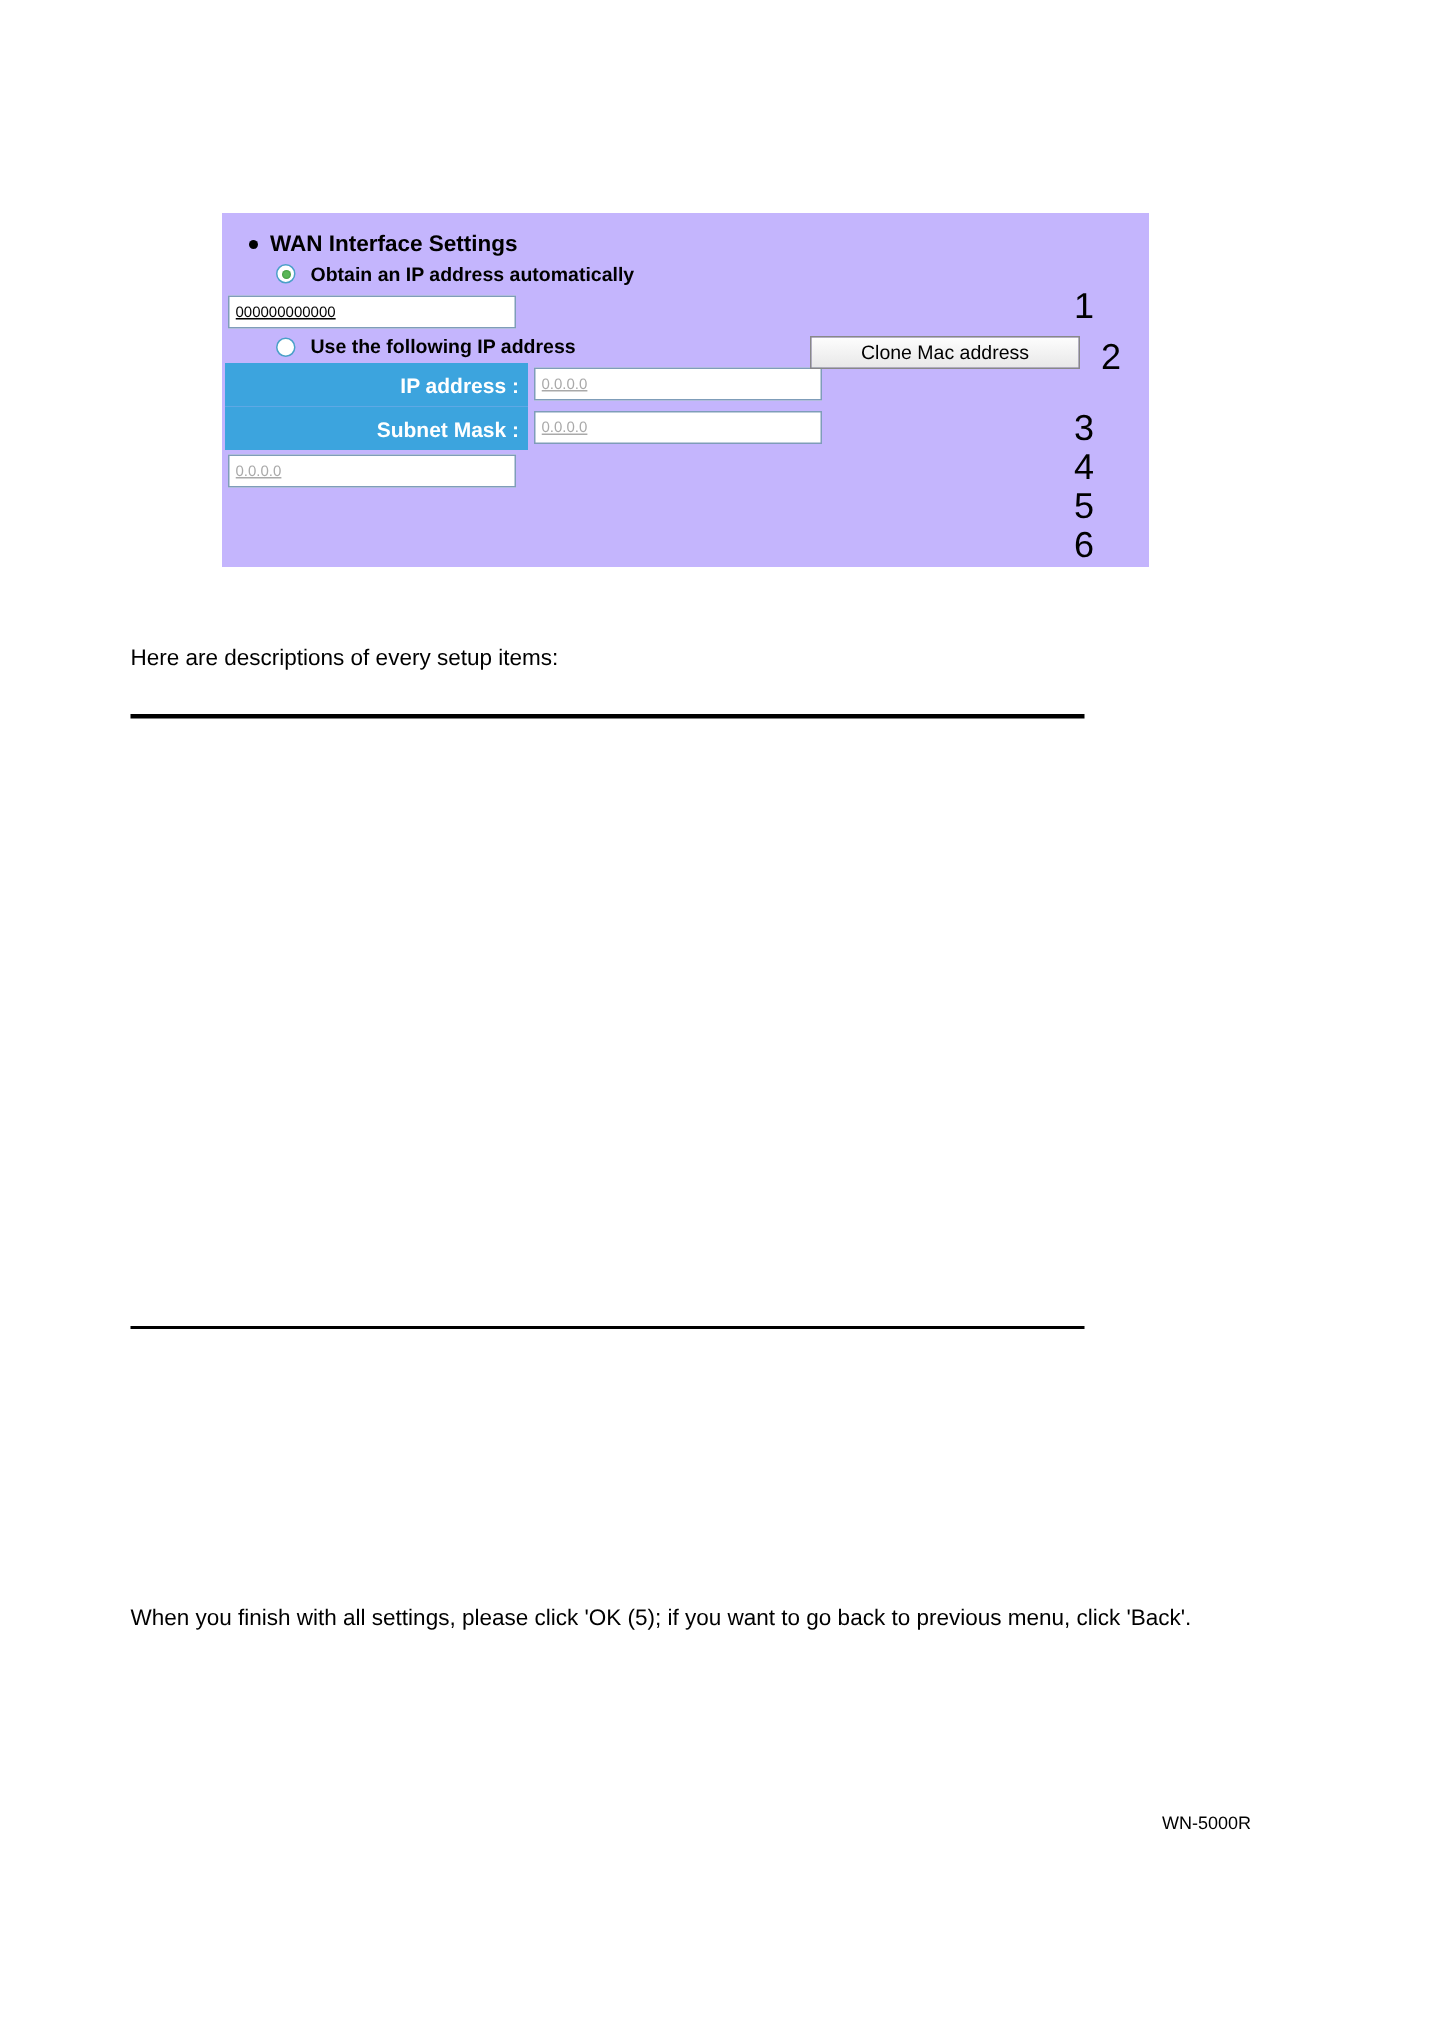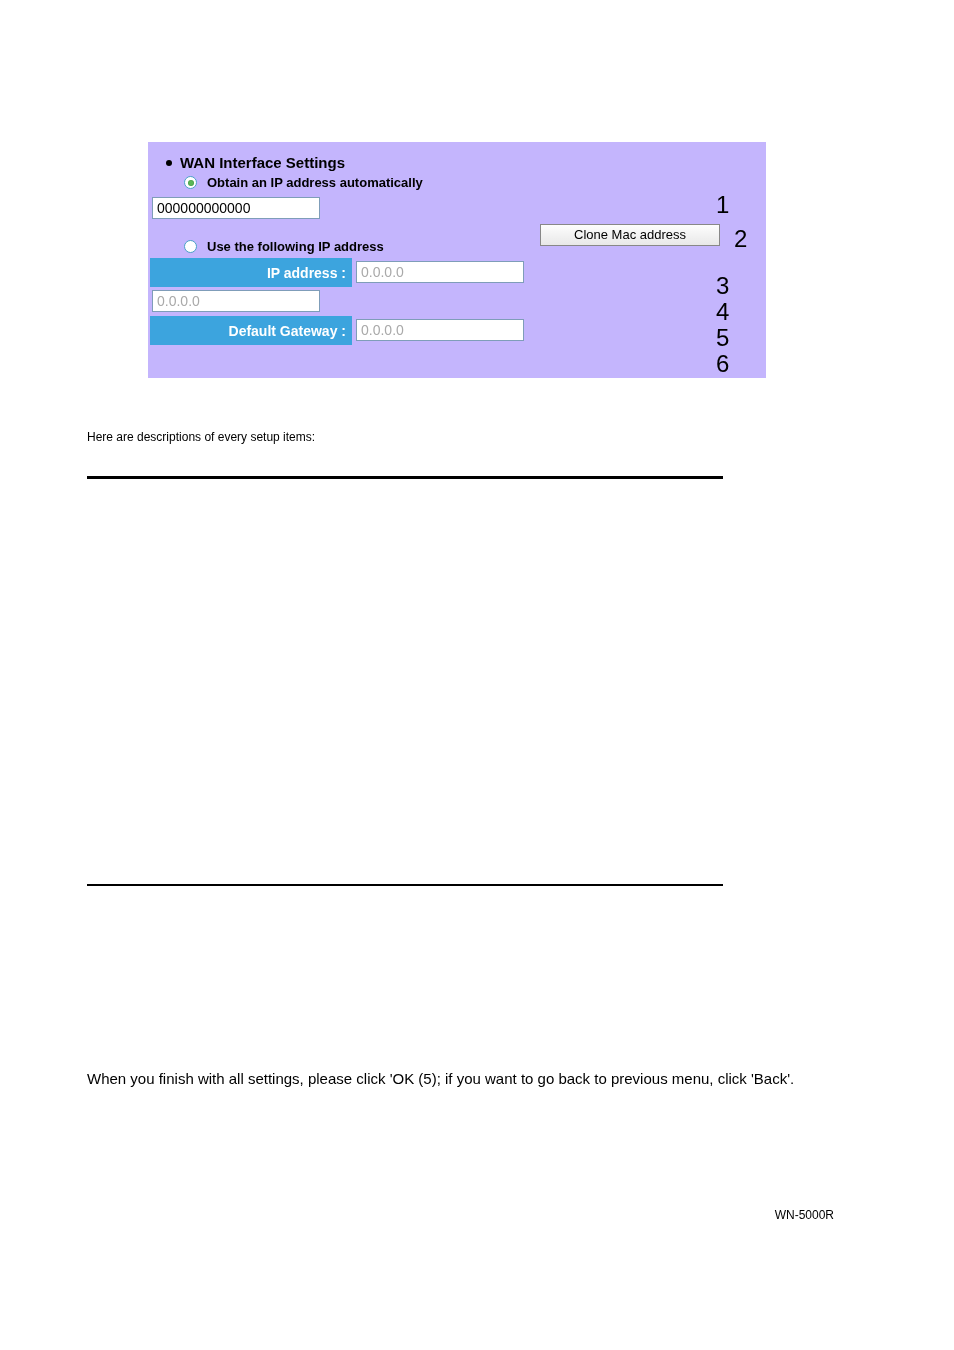--- a/index.html
+++ b/index.html
@@ -78,29 +78,30 @@
       font-weight: bold;
       font-size: 14px;
       text-align: right;
       padding-right: 6px;
       display: flex;
       align-items: center;
       justify-content: flex-end;
       margin-left: 2px;
     }
     .field-input {
-      width: 168px;
+      width: 192px;
       height: 22px;
       margin: 3px 0 0 4px;
       border: 1px solid #7f9db9;
       background: #fff;
       font-family: Arial, sans-serif;
-      font-size: 14px;
+      font-size: 10px;
       padding: 1px 4px;
       color: #000;
+      text-decoration: underline;
     }
     .field-input.disabled {
       color: #a9a9a9;
     }
     .clone-btn {
       position: absolute;
       left: 392px;
       top: 82px;
       width: 180px;
       height: 22px;
@@ -122,21 +123,21 @@
     .c2 { left: 734px; top: 225px; }
     .c3 { left: 716px; top: 272px; }
     .c4 { left: 716px; top: 298px; }
     .c5 { left: 716px; top: 324px; }
     .c6 { left: 716px; top: 350px; }
 
     .desc-text {
       position: absolute;
       left: 87px;
       top: 430px;
-      font-size: 12px;
+      font-size: 15px;
       color: #000;
     }
     .hr1 {
       position: absolute;
       left: 87px;
       top: 476px;
       width: 636px;
       border: none;
       border-top: 3px solid #000;
     }
@@ -179,36 +180,36 @@
     <span class="radio-label">Obtain an IP address automatically</span>
   </div>
 
 
   <div class="field-row">
     <input class="field-input" value="000000000000" style="">
   </div>
 
   <div class="clone-btn">Clone Mac address</div>
 
-  <div class="radio-row" style="margin-top:16px;">
+  <div class="radio-row" style="margin-top:0;align-items:flex-end;">
     <span class="radio"></span>
     <span class="radio-label">Use the following IP address</span>
   </div>
 
   <div class="field-row">
     <div class="field-label-cell">IP address :</div>
     <input class="field-input disabled" disabled="" value="0.0.0.0" style="">
   </div>
 
   <div class="field-row">
+    <div class="field-label-cell">Subnet Mask :</div>
     <input class="field-input disabled" disabled="" value="0.0.0.0" style="">
   </div>
 
   <div class="field-row">
-    <div class="field-label-cell">Default Gateway :</div>
     <input class="field-input disabled" disabled="" value="0.0.0.0" style="">
   </div>
 </div>
 
 <div class="callout c1">1</div>
 <div class="callout c2">2</div>
 <div class="callout c3">3</div>
 <div class="callout c4">4</div>
 <div class="callout c5">5</div>
 <div class="callout c6">6</div>

